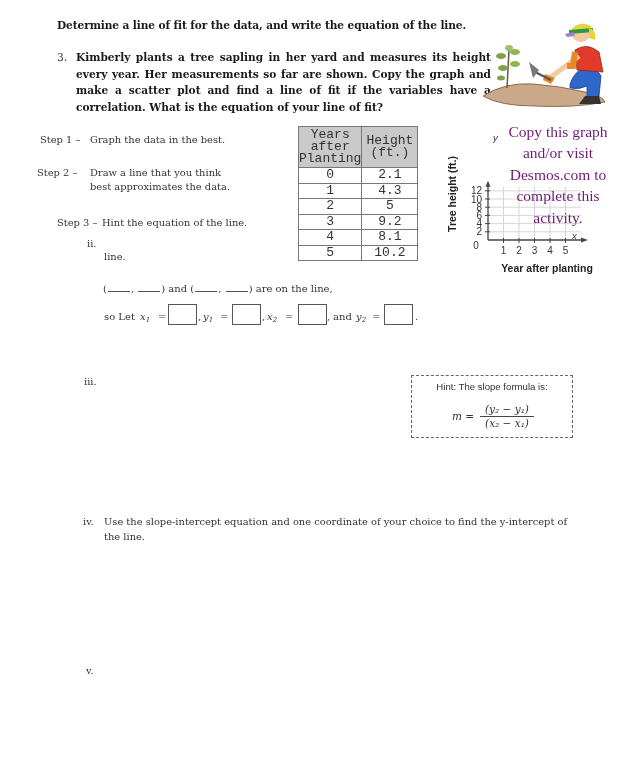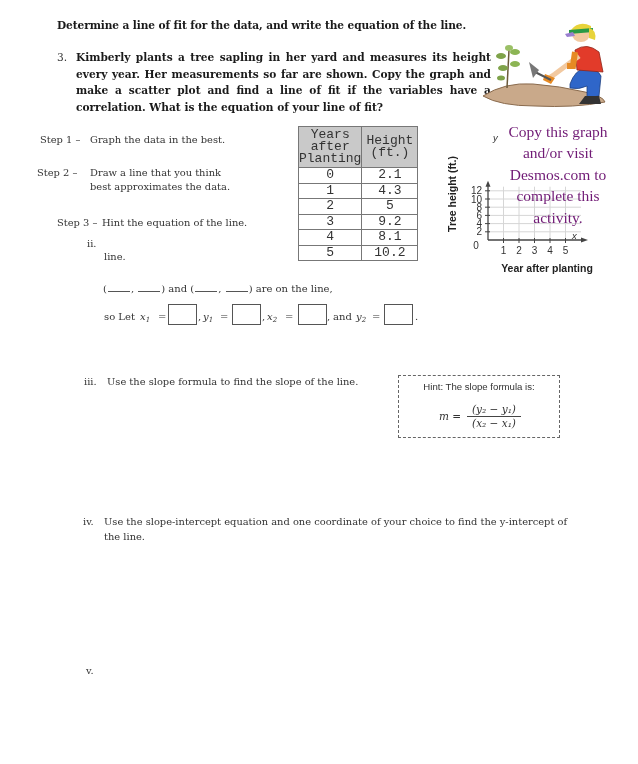--- a/index.html
+++ b/index.html
@@ -27,21 +27,21 @@
   #graph { left: 442px; top: 120px; width: 196px; height: 160px; }
   #desmos-note { left: 493px; top: 121px; width: 130px; text-align: center; font-family: "Liberation Serif", serif;
                  font-size: 15.5px; line-height: 21.4px; color: #701a75; }
   
   .pt-row { font-size: 10px; color: #333; }
   .blank { display: inline-block; width: 22px; border-bottom: 1px solid #555; margin: 0 1px; height: 9px; }
   .box { position: absolute; width: 29px; height: 21px; border: 1.3px solid #555; background: #fff; box-sizing: border-box; }
   .mi { font-style: italic; }
   sub { font-size: 7px; vertical-align: -2px; }
   
-  #hint-box { left: 398px; top: 375px; width: 162px; height: 63px; border: 1.2px dashed #666; box-sizing: border-box; }
+  #hint-box { left: 411px; top: 375px; width: 162px; height: 63px; border: 1.2px dashed #666; box-sizing: border-box; }
   #hint-title { left: 0; top: 5px; width: 100%; text-align: center; font-family: "Liberation Sans", sans-serif;
                 font-size: 9.6px; color: #333; }
   #frac { left: 40px; top: 27px; font-size: 10.5px; color: #333; }
 </style>
 </head>
 <body>
 
 <div id="heading" class="abs serif bold">Determine a line of fit for the data, and write the equation of the line.</div>
 
 <div id="q3" class="abs serif bold">
@@ -223,21 +223,20 @@
   <span class="abs" style="left:223px; top:0;">,</span>
   <span class="abs" style="left:229px; top:0;">and</span>
   <span class="abs mi" style="left:252px; top:0;"><span>y</span><sub>2</sub></span>
   <span class="abs" style="left:268px; top:0;">=</span>
   <div class="box" style="left:280px; top:-5px;"></div>
   <span class="abs" style="left:311px; top:0;">.</span>
 </div>
 
 <div class="abs step" style="left:84px; top:375px; width:320px; height:14px;">
   <span class="lab">iii.</span>
-  <span class="body" style="left:23px;">Use the slope formula to find the slope of the line.</span>
 </div>
 
 <div id="hint-box" class="abs">
   <div id="hint-title" class="abs">Hint: The slope formula is:</div>
   <div id="frac" class="abs">
     <span class="mi" style="position:absolute; left:0; top:7px; white-space:nowrap;">m =</span>
     <div style="position:absolute; left:28px; top:0; width:54px; text-align:center;">
       <div class="mi" style="border-bottom:1px solid #444; line-height:13px;">(y₂ − y₁)</div>
       <div class="mi" style="line-height:13px;">(x₂ − x₁)</div>
     </div>

